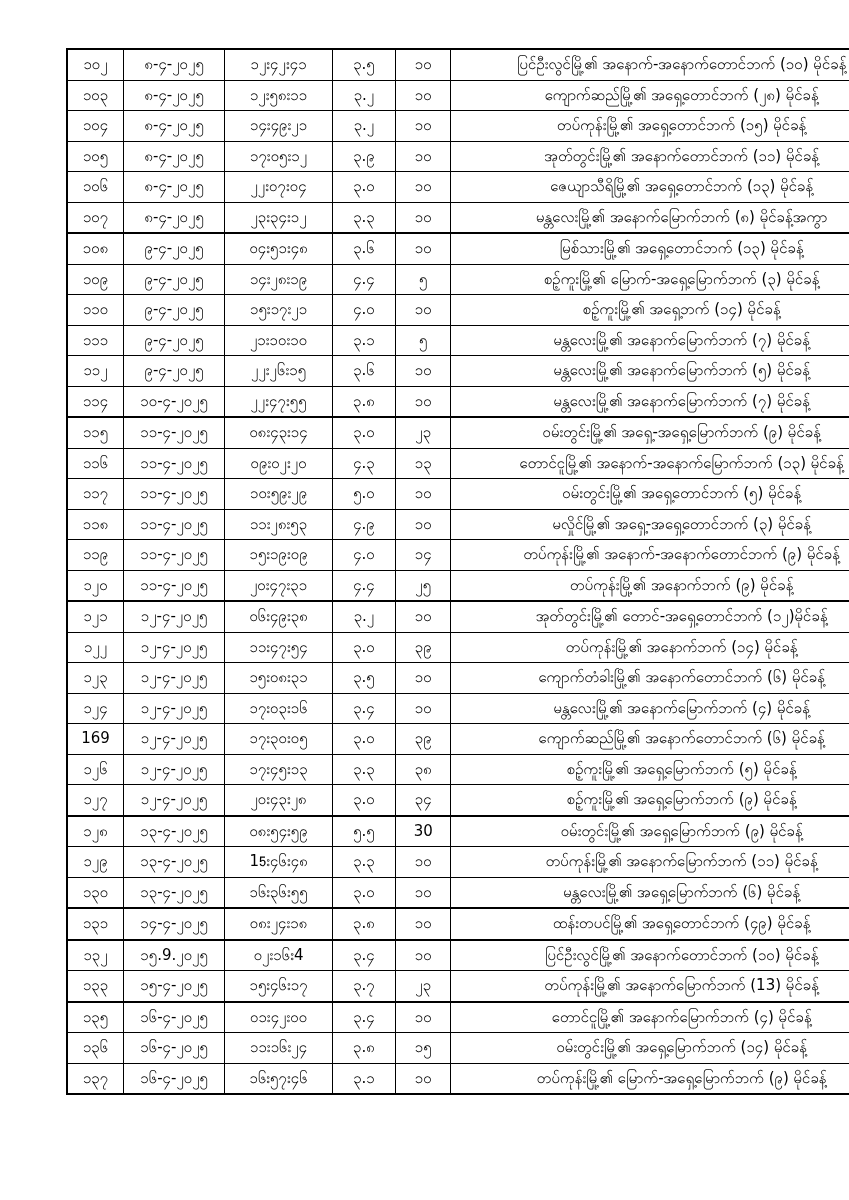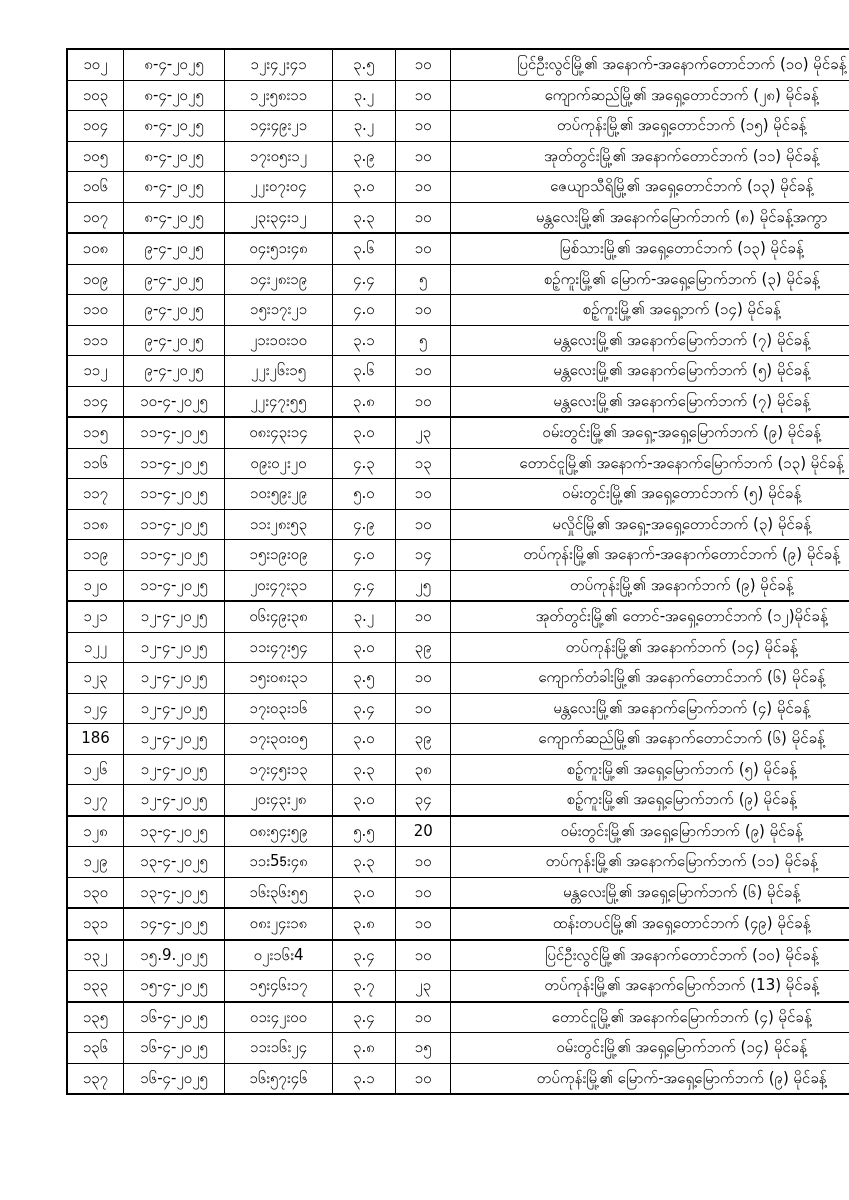--- a/index.html
+++ b/index.html
@@ -232,21 +232,21 @@
       </tr>
       <tr>
         <td class="col-no">၁၂၄</td>
         <td class="col-date">၁၂-၄-၂၀၂၅</td>
         <td class="col-time">၁၇း၀၃း၁၆</td>
         <td class="col-mag">၃.၄</td>
         <td class="col-depth">၁၀</td>
         <td class="col-location">မန္တလေးမြို့၏ အနောက်မြောက်ဘက် (၄) မိုင်ခန့်</td>
       </tr>
       <tr>
-        <td class="col-no">186</td>
+        <td class="col-no">169</td>
         <td class="col-date">၁၂-၄-၂၀၂၅</td>
         <td class="col-time">၁၇း၃၀း၀၅</td>
         <td class="col-mag">၃.၀</td>
         <td class="col-depth">၃၉</td>
         <td class="col-location">ကျောက်ဆည်မြို့၏ အနောက်တောင်ဘက် (၆) မိုင်ခန့်</td>
       </tr>
       <tr>
         <td class="col-no">၁၂၆</td>
         <td class="col-date">၁၂-၄-၂၀၂၅</td>
         <td class="col-time">၁၇း၄၅း၁၃</td>
@@ -260,27 +260,27 @@
         <td class="col-time">၂၀း၄၃း၂၈</td>
         <td class="col-mag">၃.၀</td>
         <td class="col-depth">၃၄</td>
         <td class="col-location">စဉ့်ကူးမြို့၏ အရှေ့မြောက်ဘက် (၉) မိုင်ခန့်</td>
       </tr>
       <tr class="group-start">
         <td class="col-no">၁၂၈</td>
         <td class="col-date">၁၃-၄-၂၀၂၅</td>
         <td class="col-time">၀၈း၅၄း၅၉</td>
         <td class="col-mag">၅.၅</td>
-        <td class="col-depth">20</td>
+        <td class="col-depth">30</td>
         <td class="col-location">ဝမ်းတွင်းမြို့၏ အရှေ့မြောက်ဘက် (၉) မိုင်ခန့်</td>
       </tr>
       <tr>
         <td class="col-no">၁၂၉</td>
         <td class="col-date">၁၃-၄-၂၀၂၅</td>
-        <td class="col-time">၁၁း55း၄၈</td>
+        <td class="col-time">15း၄၆း၄၈</td>
         <td class="col-mag">၃.၃</td>
         <td class="col-depth">၁၀</td>
         <td class="col-location">တပ်ကုန်းမြို့၏ အနောက်မြောက်ဘက် (၁၁) မိုင်ခန့်</td>
       </tr>
       <tr>
         <td class="col-no">၁၃၀</td>
         <td class="col-date">၁၃-၄-၂၀၂၅</td>
         <td class="col-time">၁၆း၃၆း၅၅</td>
         <td class="col-mag">၃.၀</td>
         <td class="col-depth">၁၀</td>

